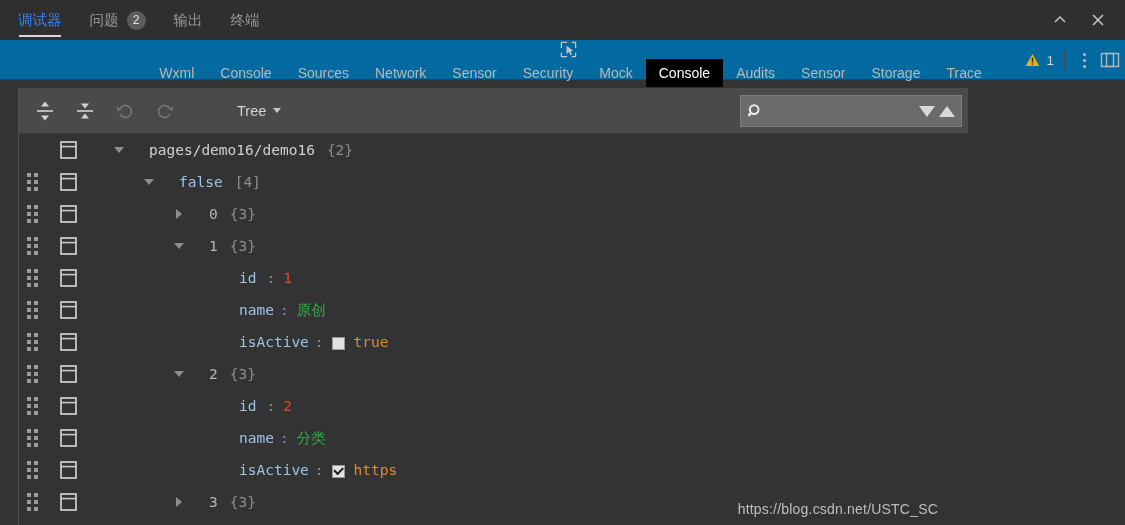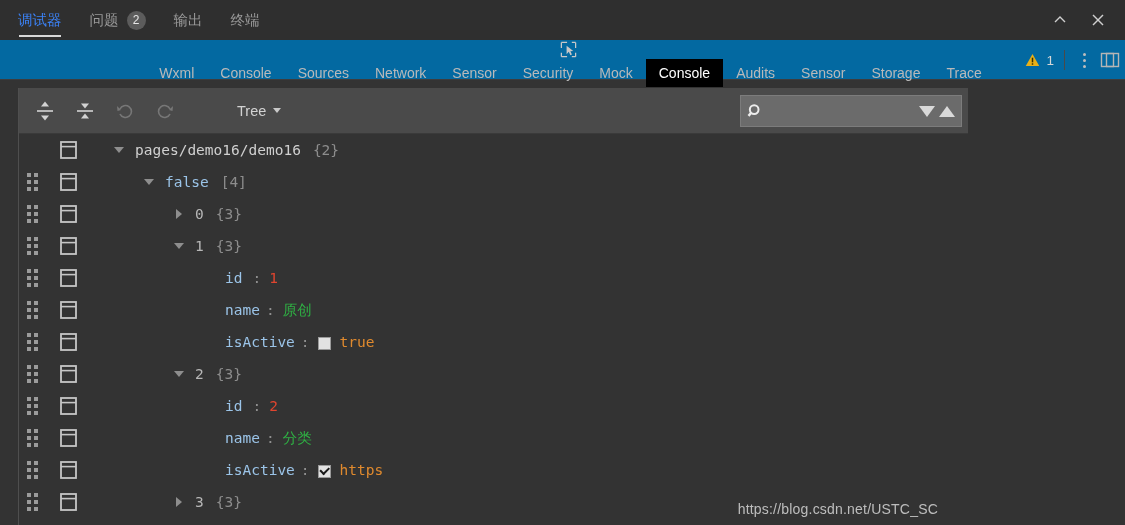--- a/index.html
+++ b/index.html
@@ -313,21 +313,21 @@
     border-top: 6px solid #8e8e8e;
   }
   .tw .closed {
     width: 0; height: 0;
     border-top: 5px solid transparent;
     border-bottom: 5px solid transparent;
     border-left: 6px solid #8e8e8e;
   }
   .tw.none { visibility: hidden; }
 
-  .t-key      { color: #d0d0d0; margin-left: 8px; }
+  .t-key      { color: #d0d0d0; margin-left: 22px; }
   .t-key.prop { color: #9bc4e8; }
   .t-key.idx  { color: #b7b7b7; }
   .t-count    { color: #8d8d8d; margin-left: 12px; }
   .t-colon    { color: #909090; margin: 0 8px 0 10px; }
   .t-colon.tight { margin-left: 6px; }
   .v-num      { color: #e0452f; }
   .v-str      { color: #2fb344; }
   .v-bool     { color: #e08a2e; }
 
   .cbox {

